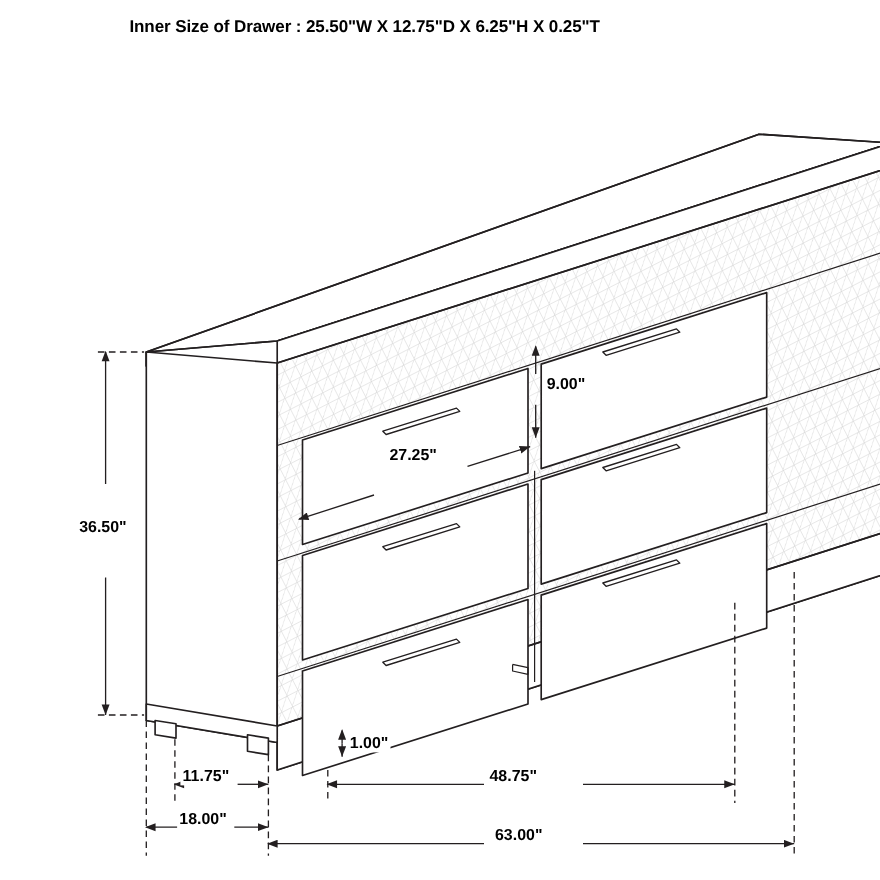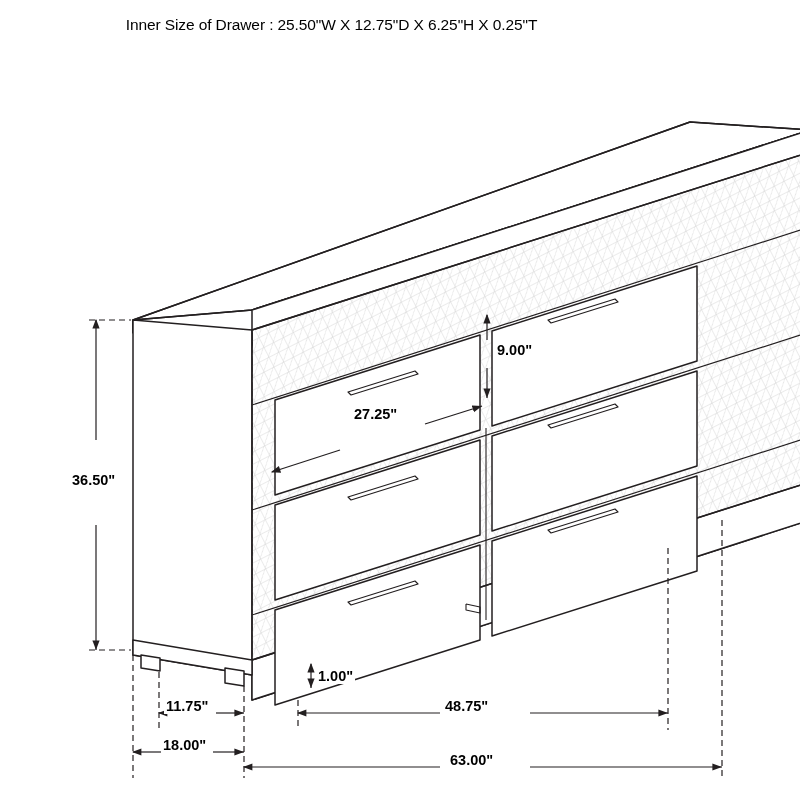--- a/index.html
+++ b/index.html
@@ -21,21 +21,21 @@
     width: 800px;
     height: 800px;
   }
   .title {
     position: absolute;
     top: 16px;
     left: 0;
     width: 663px;
     text-align: center;
     font-size: 15.5px;
-    font-weight: normal;
+    font-weight: bold;
     letter-spacing: -0.1px;
   }
   svg.canvas {
     position: absolute;
     left: 0; top: 0;
     width: 800px;
     height: 800px;
   }
   .dimlabel {
     position: absolute;

